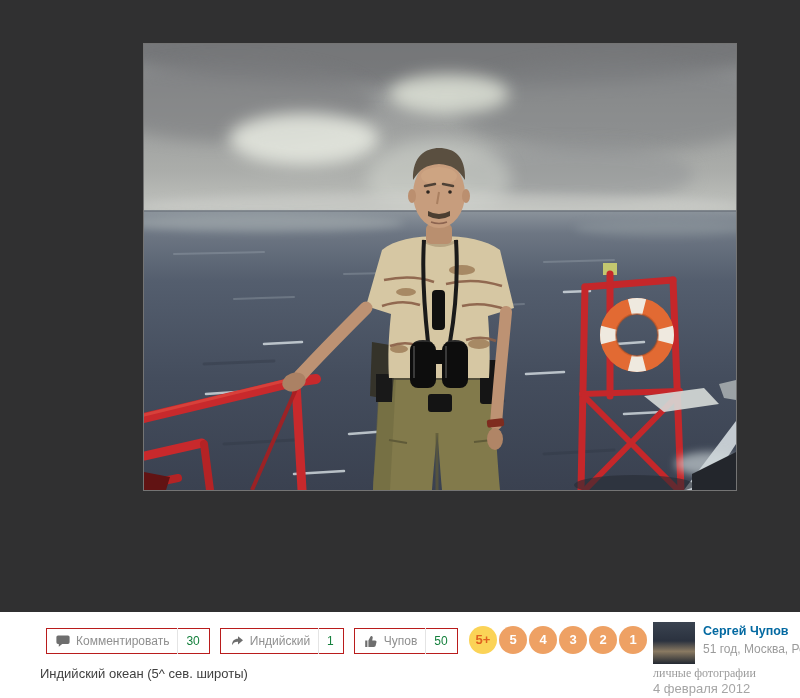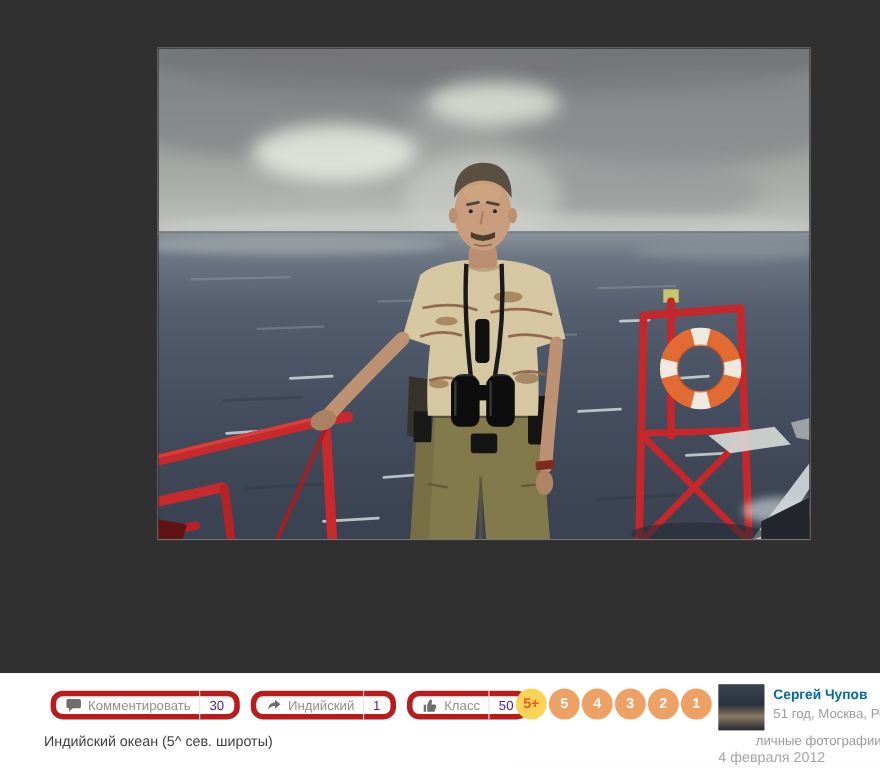--- a/index.html
+++ b/index.html
@@ -22,28 +22,28 @@
   .info {
     position:absolute; left:0; top:612px; width:800px; height:86px; background:#ffffff;
   }
 
   
   .actions {
     position:absolute; left:46px; top:16px; display:flex; gap:10px; align-items:center;
   }
   .btn {
     display:flex; align-items:center; height:26px; padding:2px 9px;
-    background:#ffffff; border:5px solid #b91c1c; border-radius:11px;
+    background:#ffffff; border:1px solid #b91c1c; border-radius:0;
     color:#8f8f8f; font-size:12px; cursor:pointer; white-space:nowrap;
   }
   .btn .ic { display:flex; align-items:center; margin-right:6px; }
   .btn .lbl { padding-right:8px; }
   .btn .cnt {
     border-left:1px solid #e4e4e4; padding-left:8px; height:26px;
-    display:flex; align-items:center; color:#4c1d95;
+    display:flex; align-items:center; color:#15803d;
   }
 
   
   .ratings { position:absolute; left:469px; top:14px; display:flex; gap:2px; }
   .rating-circle {
     width:28px; height:28px; border-radius:50%;
     background:#eea164; color:#ffffff;
     font-size:13px; font-weight:bold; line-height:28px; text-align:center;
     cursor:pointer;
   }
@@ -55,22 +55,22 @@
     background:linear-gradient(180deg,#3a4350 0%,#2b323f 45%,#8a7a62 70%,#222831 100%);
   }
   .author-name {
     position:absolute; left:703px; top:12px; font-size:12.5px; font-weight:bold;
     color:#0369a1; white-space:nowrap; cursor:pointer;
   }
   .author-details {
     position:absolute; left:703px; top:30px; font-size:12px; color:#9b9b9b; white-space:nowrap;
   }
   .album-link {
-    position:absolute; left:687px; top:54px; font-size:12px; color:#9b9b9b;
-    white-space:nowrap; cursor:pointer;
+    position:absolute; left:653px; top:54px; font-size:12px; color:#9b9b9b;
+    white-space:nowrap; cursor:pointer;font-family:Liberation Serif, serif;
   }
   .photo-date {
     position:absolute; left:653px; top:69px; font-size:13px; color:#a5a5a5; white-space:nowrap;
   }
   .caption {
     position:absolute; left:40px; top:54px; font-size:13px; color:#404040; white-space:nowrap;
   }
   .icon-svg { display:block; }
 </style>
 </head>
@@ -265,21 +265,21 @@
         </span>
         <span class="lbl">Индийский</span>
         <span class="cnt">1</span>
       </div>
       <div class="btn">
         <span class="ic">
           <svg class="icon-svg" width="14" height="14" viewBox="0 0 14 14">
               <path d="M1.2,6.6 h2.2 v6.4 H1.2 Z M4.4,13 h5.6 c0.8,0 1.4,-0.5 1.6,-1.2 l0.9,-3.7 c0.2,-0.9 -0.5,-1.7 -1.4,-1.7 H8.2 l0.5,-2.6 C8.9,3 8.4,2.2 7.6,2 C7.1,1.9 6.6,2.2 6.4,2.7 L4.4,6.6 Z" fill="#6e6e6e"></path>
             </svg>
         </span>
-        <span class="lbl">Класс</span>
+        <span class="lbl">Чупов</span>
         <span class="cnt">50</span>
       </div>
     </div>
 
     <div class="ratings">
       <div class="rating-circle gold">5+</div>
       <div class="rating-circle">5</div>
       <div class="rating-circle">4</div>
       <div class="rating-circle">3</div>
       <div class="rating-circle">2</div>

